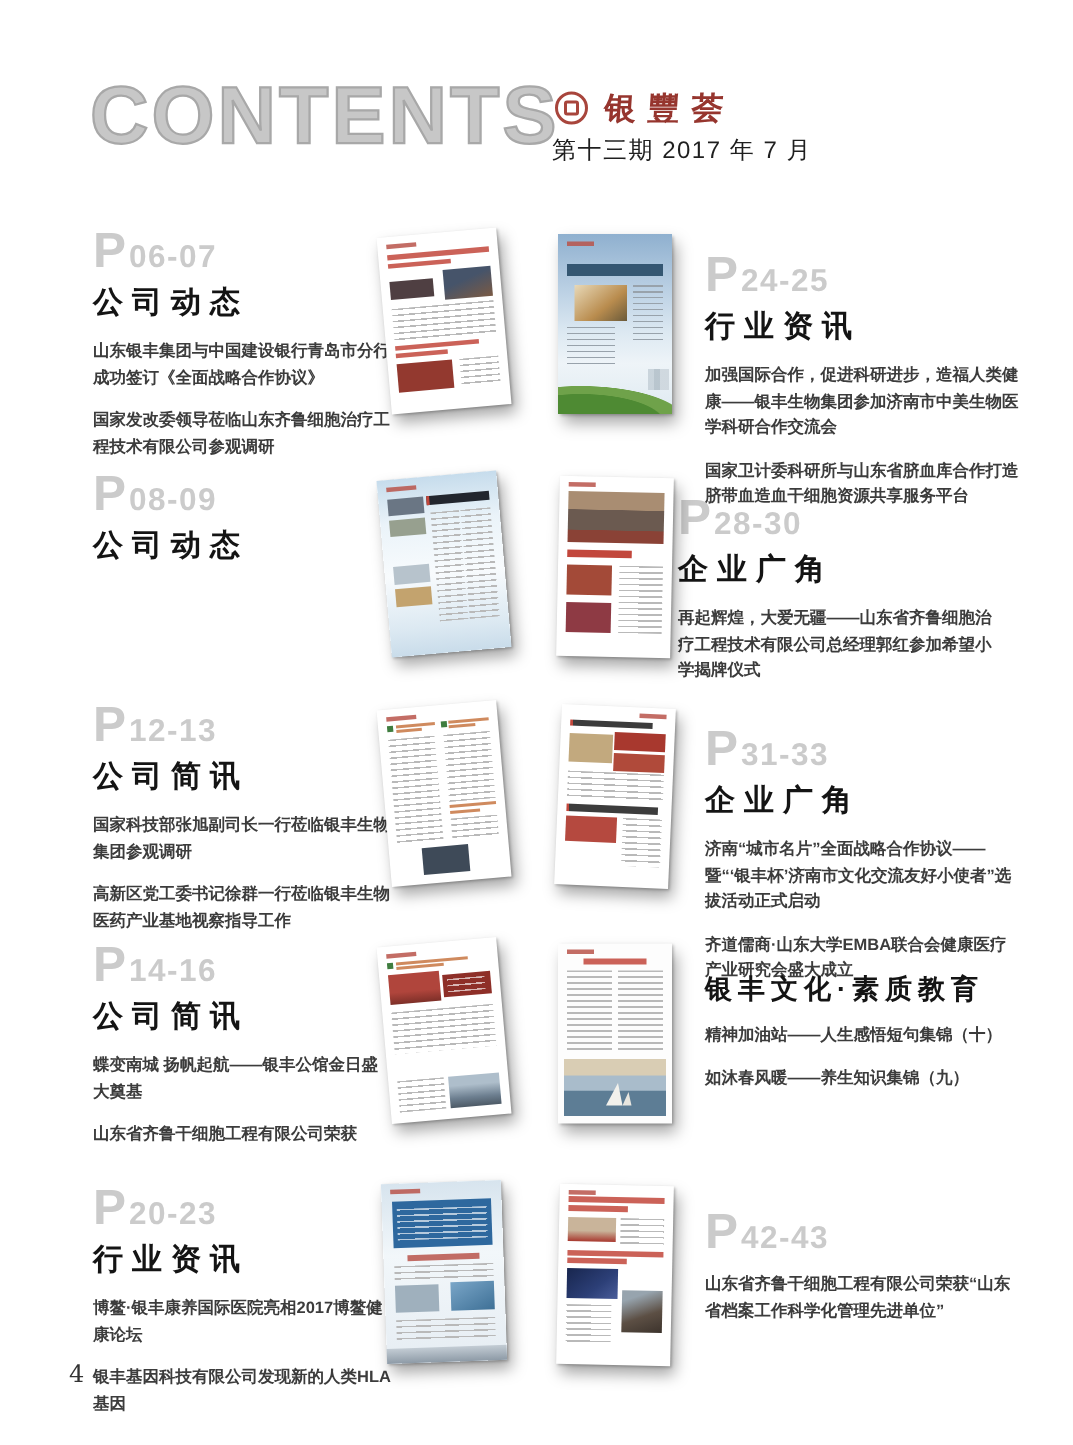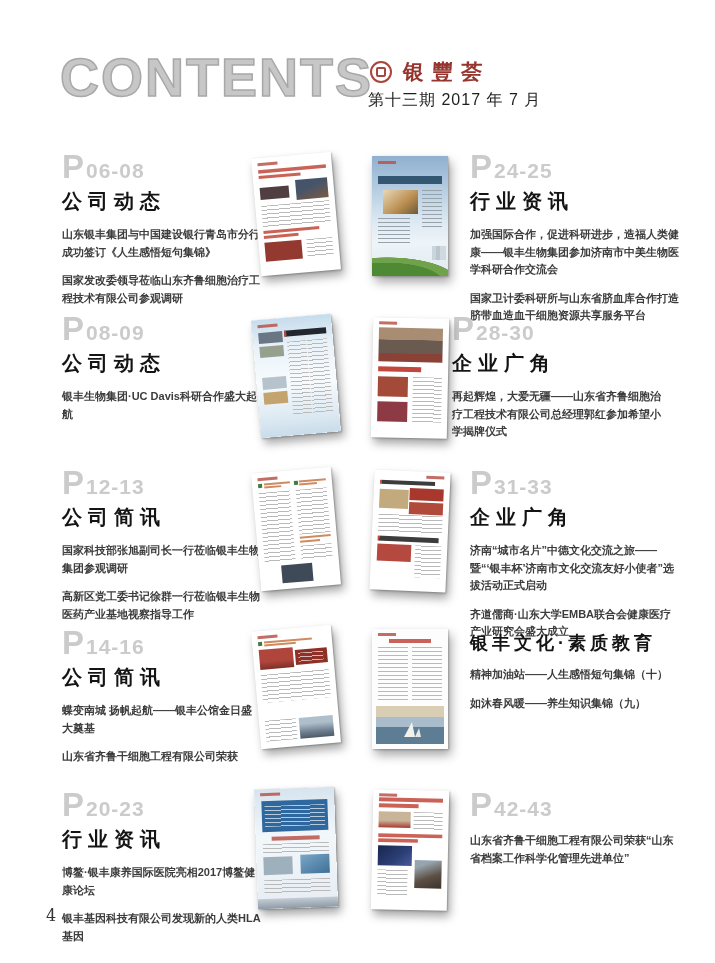--- a/index.html
+++ b/index.html
@@ -20,21 +20,21 @@
   .seal-core{width:10px;height:10px;border:2px solid #a8453c;border-radius:2px;box-sizing:border-box;}
   .brand-name{
     font-family:"DejaVu Serif","Liberation Serif",serif;
     color:#96352e;font-size:21px;font-weight:700;letter-spacing:8px;
     transform:skewX(-4deg);
   }
   .issue-line{position:absolute;left:368px;top:90px;font-size:16px;color:#1f1f1f;letter-spacing:1px;}
 
   
   .sec{position:absolute;width:200px;}
-  .sec.right{width:210px;}
+  .sec.right{width:210px;margin-top:16px;}
   .pnum{color:#cbcbcb;font-weight:700;line-height:1;}
   .pnum .pp{font-size:33px;}
   .pnum .pr{font-size:21px;letter-spacing:1px;margin-left:2px;}
   .sec h2{
     margin:5px 0 0;font-size:20px;letter-spacing:6px;color:#141414;
     font-weight:700;white-space:nowrap;
   }
   .sec h2.h-long{font-size:18px;letter-spacing:4px;}
   .sec p.item{
     margin:11px 0 0;font-size:11px;line-height:1.6;color:#3c3c3c;font-weight:700;
@@ -79,30 +79,29 @@
   <div class="contents-title">CONTENTS</div>
   <div class="masthead">
     <span class="seal">
         <span class="seal-core"></span>
       </span>
     <span class="brand-name">银豐荟</span>
   </div>
   <div class="issue-line">第十三期 2017 年 7 月</div>
 
   <section class="sec" style="left:62px;top:150px">
-    <div class="pnum"><span class="pp">P</span><span class="pr">06-08</span></div>
+    <div class="pnum"><span class="pp">P</span><span class="pr">06-07</span></div>
     <h2>公司动态</h2>
-    <p class="item">山东银丰集团与中国建设银行青岛市分行成功签订《人生感悟短句集锦》</p>
+    <p class="item">山东银丰集团与中国建设银行青岛市分行成功签订《全面战略合作协议》</p>
     <p class="item">国家发改委领导莅临山东齐鲁细胞治疗工程技术有限公司参观调研</p>
   </section>
 
   <section class="sec" style="left:62px;top:312px">
     <div class="pnum"><span class="pp">P</span><span class="pr">08-09</span></div>
     <h2>公司动态</h2>
-    <p class="item">银丰生物集团·UC Davis科研合作盛大起航</p>
   </section>
 
   <section class="sec" style="left:62px;top:466px">
     <div class="pnum"><span class="pp">P</span><span class="pr">12-13</span></div>
     <h2>公司简讯</h2>
     <p class="item">国家科技部张旭副司长一行莅临银丰生物集团参观调研</p>
     <p class="item">高新区党工委书记徐群一行莅临银丰生物医药产业基地视察指导工作</p>
   </section>
 
   <section class="sec" style="left:62px;top:626px">
@@ -128,21 +127,21 @@
 
   <section class="sec right" style="left:452px;top:312px">
     <div class="pnum"><span class="pp">P</span><span class="pr">28-30</span></div>
     <h2>企业广角</h2>
     <p class="item">再起辉煌，大爱无疆——山东省齐鲁细胞治疗工程技术有限公司总经理郭红参加希望小学揭牌仪式</p>
   </section>
 
   <section class="sec right" style="left:470px;top:466px">
     <div class="pnum"><span class="pp">P</span><span class="pr">31-33</span></div>
     <h2>企业广角</h2>
-    <p class="item">济南“城市名片”中德文化交流之旅——暨“‘银丰杯’济南市文化交流友好小使者”选拔活动正式启动</p>
+    <p class="item">济南“城市名片”全面战略合作协议——暨“‘银丰杯’济南市文化交流友好小使者”选拔活动正式启动</p>
     <p class="item">齐道儒商·山东大学EMBA联合会健康医疗产业研究会盛大成立</p>
   </section>
 
   <section class="sec right" style="left:470px;top:626px">
     <h2 class="h-long">银丰文化·素质教育</h2>
     <p class="item">精神加油站——人生感悟短句集锦（十）</p>
     <p class="item">如沐春风暖——养生知识集锦（九）</p>
   </section>
 
   <section class="sec right" style="left:470px;top:788px">

